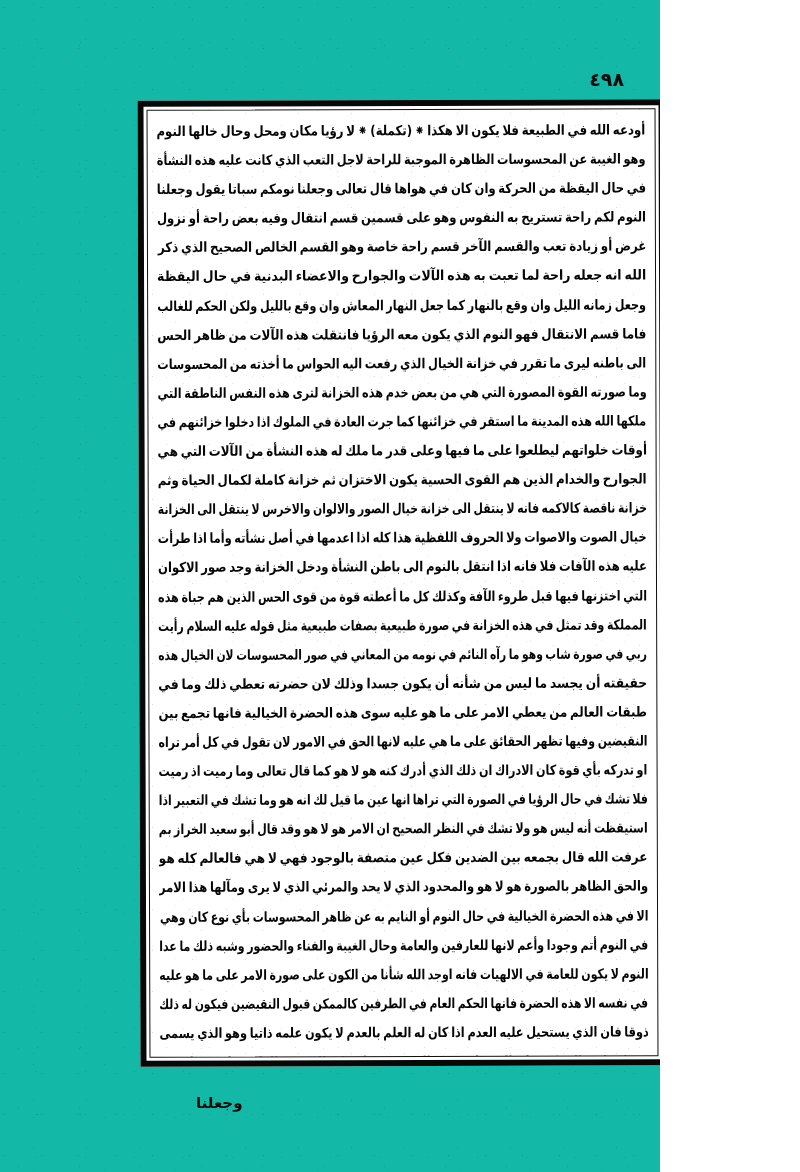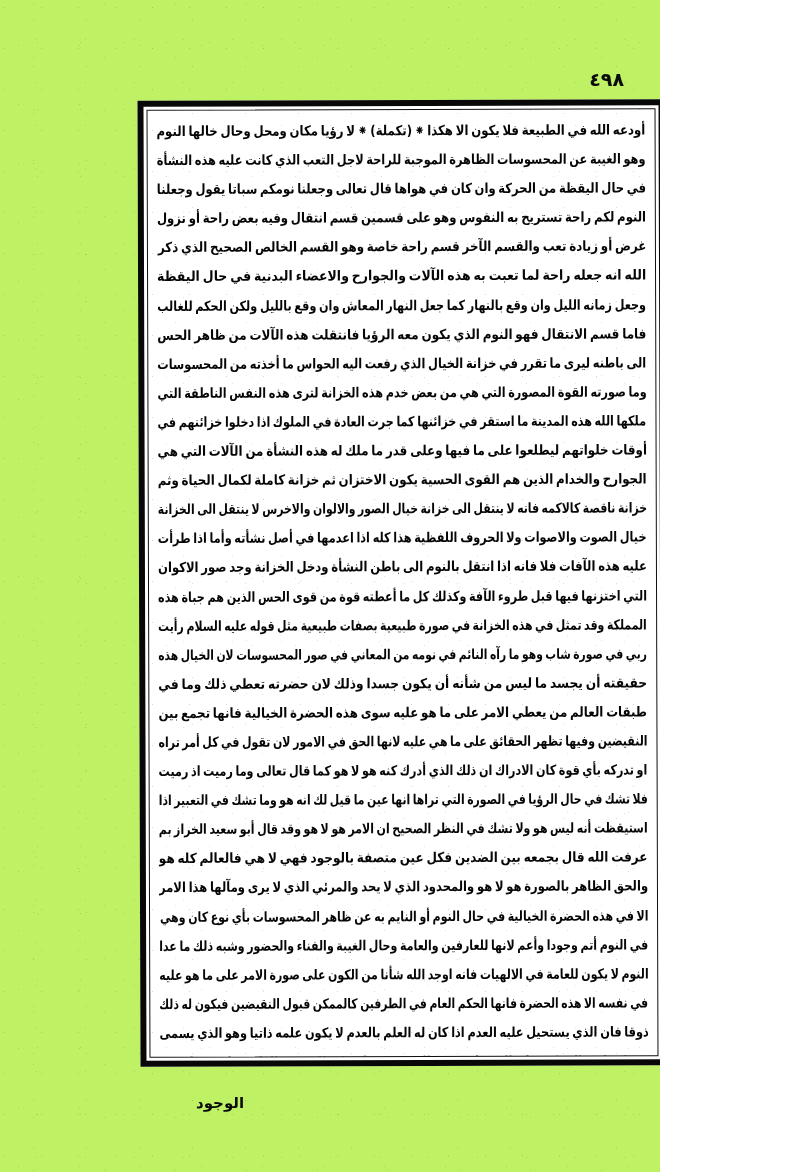--- a/index.html
+++ b/index.html
@@ -5,21 +5,21 @@
 <style>
   html, body {
     margin: 0;
     padding: 0;
     background: #ffffff;
   }
   #page {
     position: relative;
     width: 660px;
     height: 1172px;
-    background: #bef264;
+    background: #14b8a6;
     overflow: hidden;
     font-family: "DejaVu Sans", sans-serif;
     text-decoration: underline;
     -webkit-font-smoothing: none;
   }
 
   
   #grain {
     position: absolute;
     inset: 0;
@@ -165,21 +165,21 @@
           <div class="ln"><span style="width: auto; text-align-last: auto; display: inline-block; white-space: nowrap; transform-origin: right center; transform: scaleX(0.8345) scaleY(1.05);">الا في هذه الحضرة الخيالية في حال النوم أو النايم به عن ظاهر المحسوسات بأي نوع كان وهي</span></div>
           <div class="ln"><span style="width: auto; text-align-last: auto; display: inline-block; white-space: nowrap; transform-origin: right center; transform: scaleX(0.8373) scaleY(1.05);">في النوم أتم وجودا وأعم لانها للعارفين والعامة وحال الغيبة والفناء والحضور وشبه ذلك ما عدا</span></div>
           <div class="ln"><span style="width: auto; text-align-last: auto; display: inline-block; white-space: nowrap; transform-origin: right center; transform: scaleX(0.833) scaleY(1.05);">النوم لا يكون للعامة في الالهيات فانه اوجد الله شأنا من الكون على صورة الامر على ما هو عليه</span></div>
           <div class="ln"><span style="width: auto; text-align-last: auto; display: inline-block; white-space: nowrap; transform-origin: right center; transform: scaleX(0.8191) scaleY(1.05);">في نفسه الا هذه الحضرة فانها الحكم العام في الطرفين كالممكن قبول النقيضين فيكون له ذلك</span></div>
           <div class="ln"><span style="width: auto; text-align-last: auto; display: inline-block; white-space: nowrap; transform-origin: right center; transform: scaleX(0.8624) scaleY(1.05);">ذوقا فان الذي يستحيل عليه العدم اذا كان له العلم بالعدم لا يكون علمه ذاتيا وهو الذي يسمى</span></div>
           <div class="ln"><span style="width: auto; text-align-last: auto; display: inline-block; white-space: nowrap; transform-origin: right center; transform: scaleX(0.8956) scaleY(1.05);">ذوقا بخلاف الممكن فان العدم له ذوق والذي يستحيل عليه الوجود والعلم به لا ذوق له في</span></div>
         </div>
     </div>
   </div>
 
-  <div id="catchword">الوجود</div>
+  <div id="catchword">وجعلنا</div>
 
   <div class="speck" style="left:688px; top:1012px; width:4px; height:2px;"></div>
   <div class="speck" style="left:690px; top:1040px; width:3px; height:3px;"></div>
   <div class="speck" style="left:686px; top:575px; width:2px; height:5px;"></div>
   <div class="speck" style="left:673px; top:318px; width:2px; height:2px;"></div>
 
   <div id="grain"></div>
 </div>
 
 </body></html>

